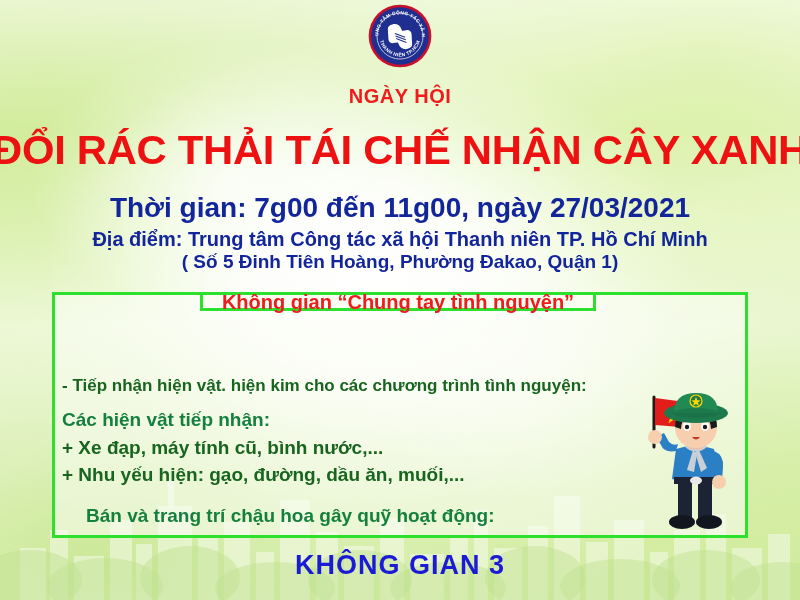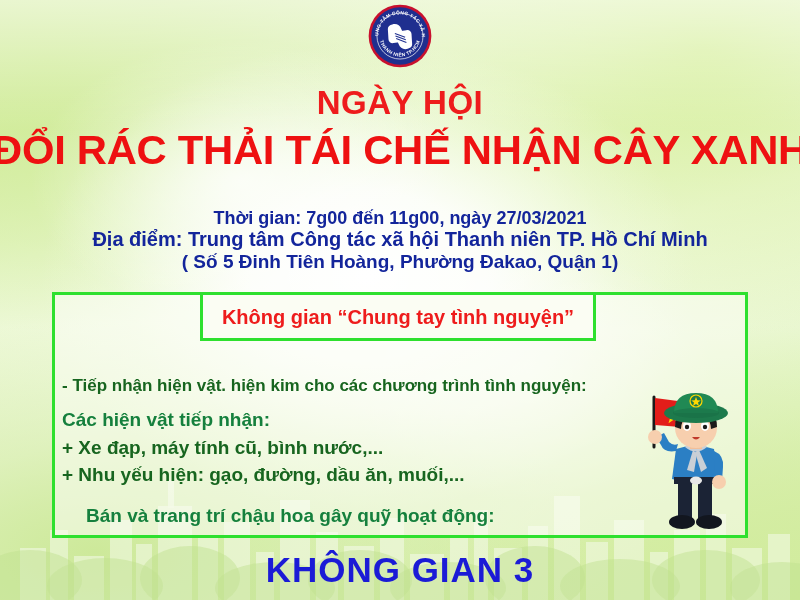--- a/index.html
+++ b/index.html
@@ -71,21 +71,21 @@
     height: 64px;
   }
 
   
   .kicker {
     position: absolute;
     left: 0; right: 0;
     top: 86px;
     text-align: center;
     color: #ee1c1c;
-    font-size: 33px;
+    font-size: 20px;
     font-weight: bold;
     letter-spacing: 0.5px;
     line-height: 1;
     white-space: nowrap;
   }
   .headline {
     position: absolute;
     left: 0; right: 0;
     top: 130px;
     text-align: center;
@@ -99,42 +99,42 @@
   }
 
   .meta {
     position: absolute;
     left: 0; right: 0;
     text-align: center;
     color: #13259b;
     font-weight: bold;
     white-space: nowrap;
   }
-  .meta-time  { top: 208px; font-size: 18px; }
+  .meta-time  { top: 192px; font-size: 28px; }
   .meta-place { top: 228px; font-size: 20px; }
   .meta-addr  { top: 251px; font-size: 19px; }
 
   
   .panel {
     position: absolute;
     left: 52px;
     top: 292px;
     width: 696px;
     height: 246px;
     border: 3px solid #2ee02e;
     box-sizing: border-box;
     background: rgba(252,254,246,0.55);
   }
 
   .panel-title-box {
     position: absolute;
     left: 200px;
     top: 292px;
     width: 396px;
-    height: 49px;
+    height: 19px;
     border: 3px solid #2ee02e;
     box-sizing: border-box;
     background: #fbfdf3;
     display: flex;
     align-items: center;
     justify-content: center;
   }
   .panel-title-box span {
     color: #ee1c1c;
     font-size: 20px;
@@ -174,21 +174,21 @@
     height: 150px;
   }
 
   
   .footer {
     position: absolute;
     left: 0; right: 0;
     top: 552px;
     text-align: center;
     color: #1b1bd6;
-    font-size: 35px;
+    font-size: 27px;
     font-weight: bold;
     letter-spacing: 1px;
     white-space: nowrap;
     line-height: 1;
   }
 </style>
 </head>
 <body>
 
 <div id="poster">

